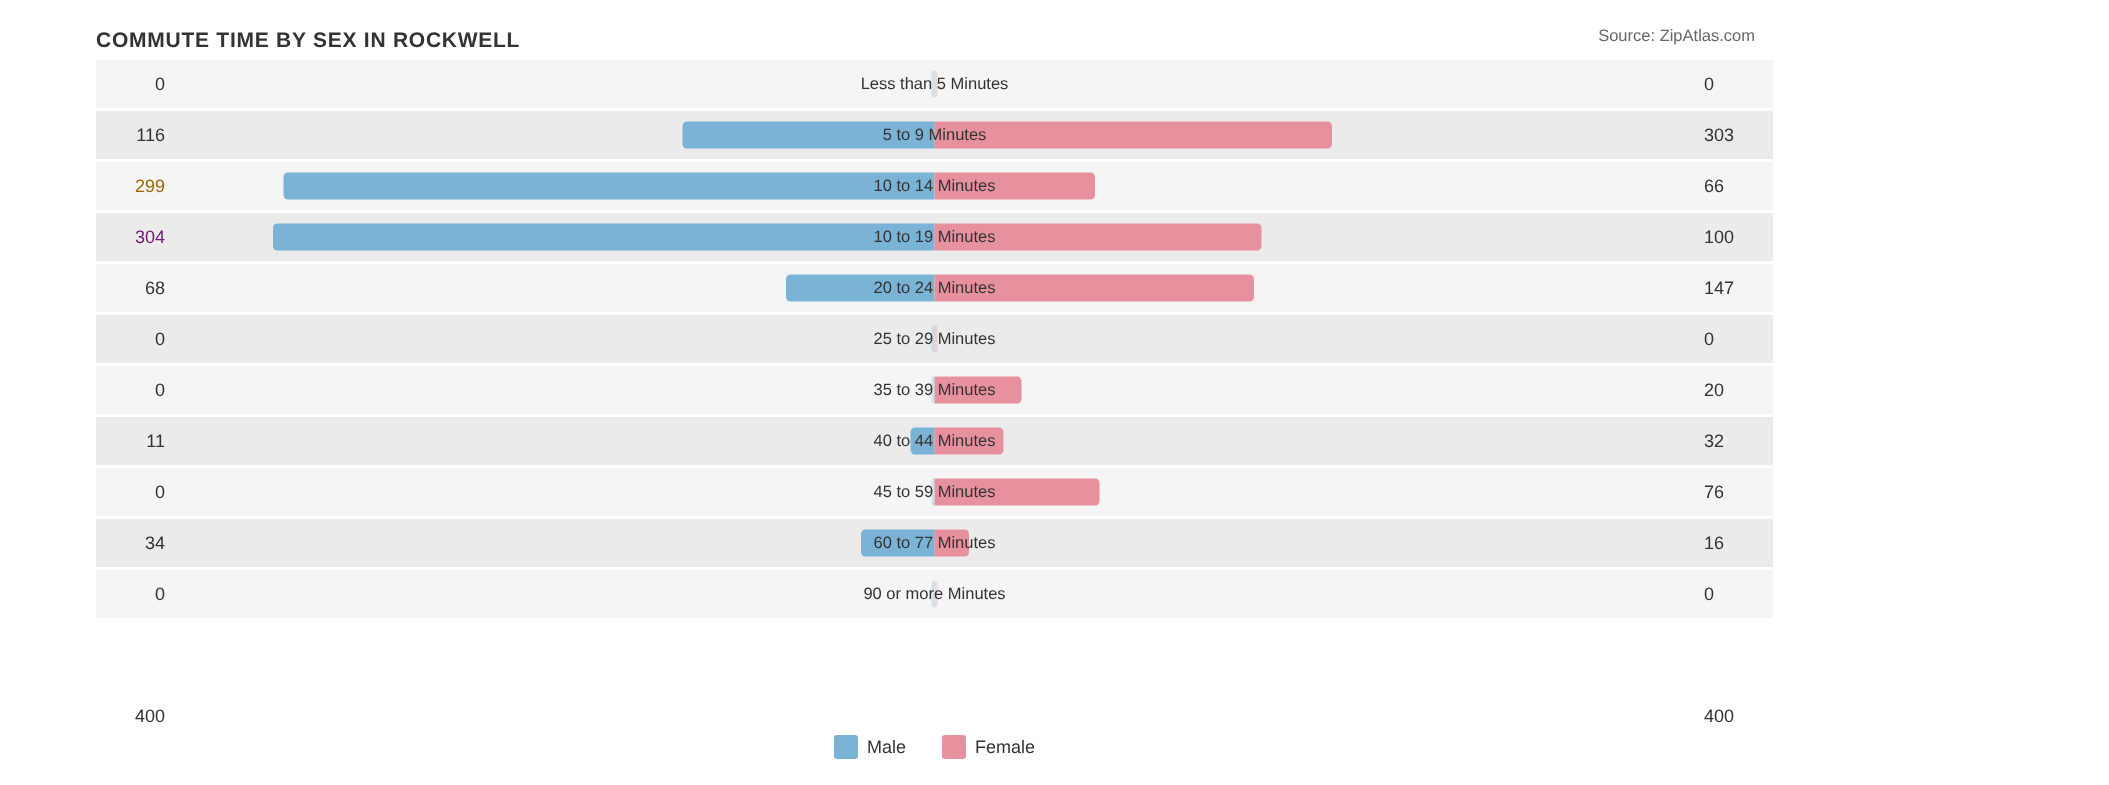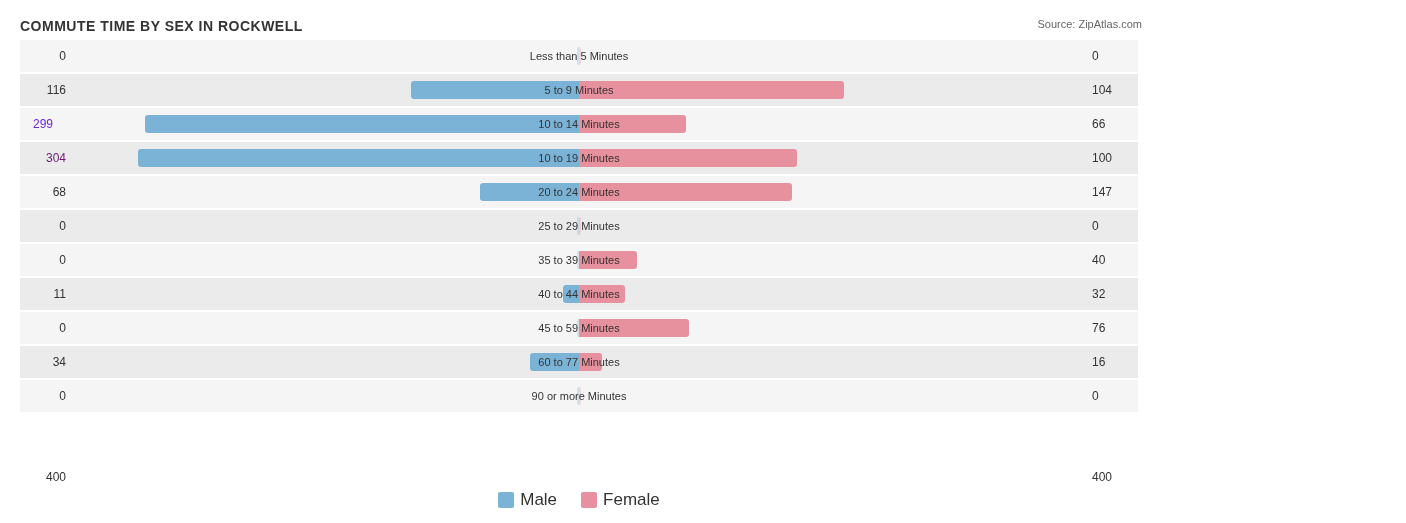--- a/index.html
+++ b/index.html
@@ -9,33 +9,34 @@
       width: 1406px;
       height: 523px;
       overflow: hidden;
     }
     .chart-container {
       width: 1158px;
       height: 523px;
       padding: 18px 20px 40px 20px;
       position: relative;
       background: #fff;
+      margin-left: 44px;
     }
     .chart-title {
       font-size: 14px;
       font-weight: bold;
       color: #333;
       text-transform: uppercase;
       margin-bottom: 6px;
       letter-spacing: 0.5px;
     }
     .source-text {
       position: absolute;
       top: 18px;
-      right: 16px;
+      right: 32px;
       font-size: 11px;
       color: #666;
     }
     .chart-area {
       position: relative;
       width: 100%;
       height: 420px;
     }
     .row {
       display: flex;
@@ -132,21 +133,21 @@
     }
     .axis-mid {
       flex: 1;
     }
     .legend {
       display: flex;
       justify-content: center;
       align-items: center;
       gap: 24px;
       margin-top: 6px;
-      font-size: 17px;
+      font-size: 12px;
       color: #333;
     }
     .legend-item {
       display: flex;
       align-items: center;
       gap: 6px;
     }
     .legend-box {
       width: 16px;
       height: 16px;
@@ -181,24 +182,24 @@
         <div class="left-val">116</div>
         <div class="bars-wrapper">
           <div class="male-bar-container">
             <div class="male-bar" style="width: 168px;"></div>
           </div>
           <div class="label-center">5 to 9 Minutes</div>
           <div class="female-bar-container">
             <div class="female-bar" style="width: 265px;"></div>
           </div>
         </div>
-        <div class="right-val">104</div>
-      </div>
-      <div class="row">
-        <div class="left-val" style="color: #6d28d9; text-align: center;">299</div>
+        <div class="right-val">303</div>
+      </div>
+      <div class="row">
+        <div class="left-val" style="color: #a16207;">299</div>
         <div class="bars-wrapper">
           <div class="male-bar-container">
             <div class="male-bar" style="width: 434px;"></div>
           </div>
           <div class="label-center">10 to 14 Minutes</div>
           <div class="female-bar-container">
             <div class="female-bar" style="width: 107px;"></div>
           </div>
         </div>
         <div class="right-val">66</div>
@@ -246,21 +247,21 @@
         <div class="left-val">0</div>
         <div class="bars-wrapper">
           <div class="male-bar-container">
             <div class="male-bar" style="width: 2px; opacity: 0.3;"></div>
           </div>
           <div class="label-center">35 to 39 Minutes</div>
           <div class="female-bar-container">
             <div class="female-bar" style="width: 58px;"></div>
           </div>
         </div>
-        <div class="right-val">40</div>
+        <div class="right-val">20</div>
       </div>
       <div class="row">
         <div class="left-val">11</div>
         <div class="bars-wrapper">
           <div class="male-bar-container">
             <div class="male-bar" style="width: 16px;"></div>
           </div>
           <div class="label-center">40 to 44 Minutes</div>
           <div class="female-bar-container">
             <div class="female-bar" style="width: 46px;"></div>

